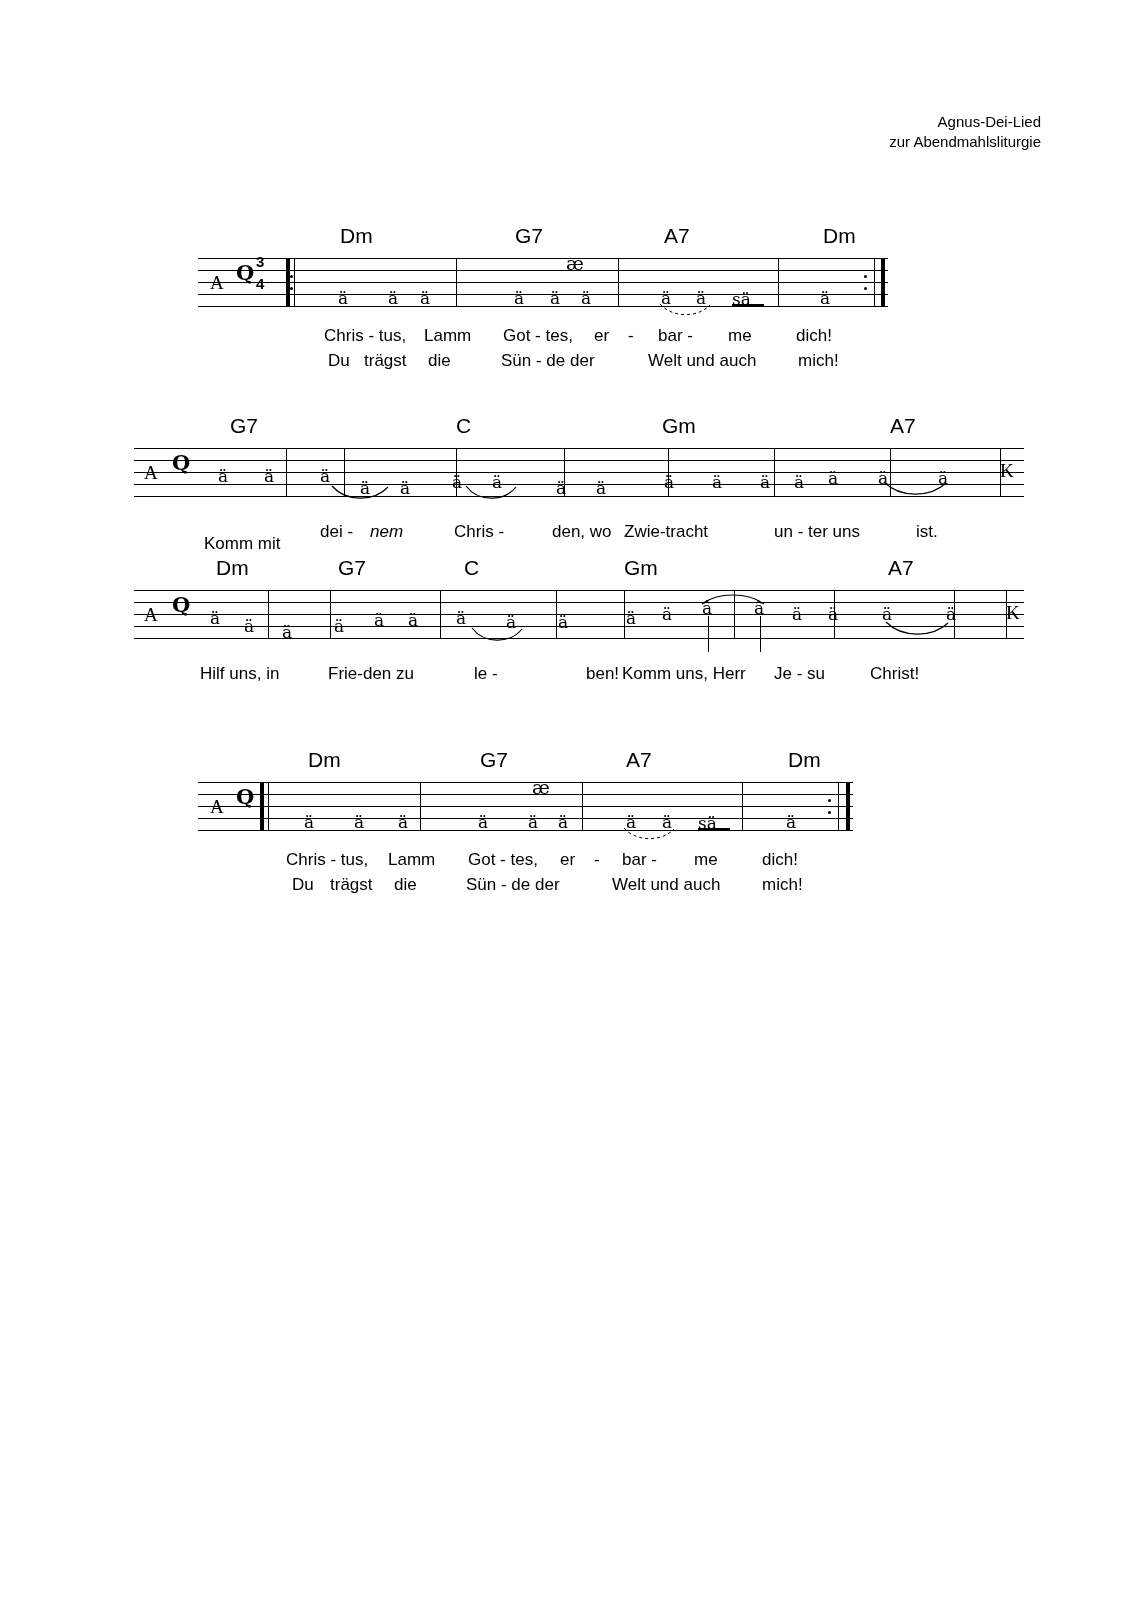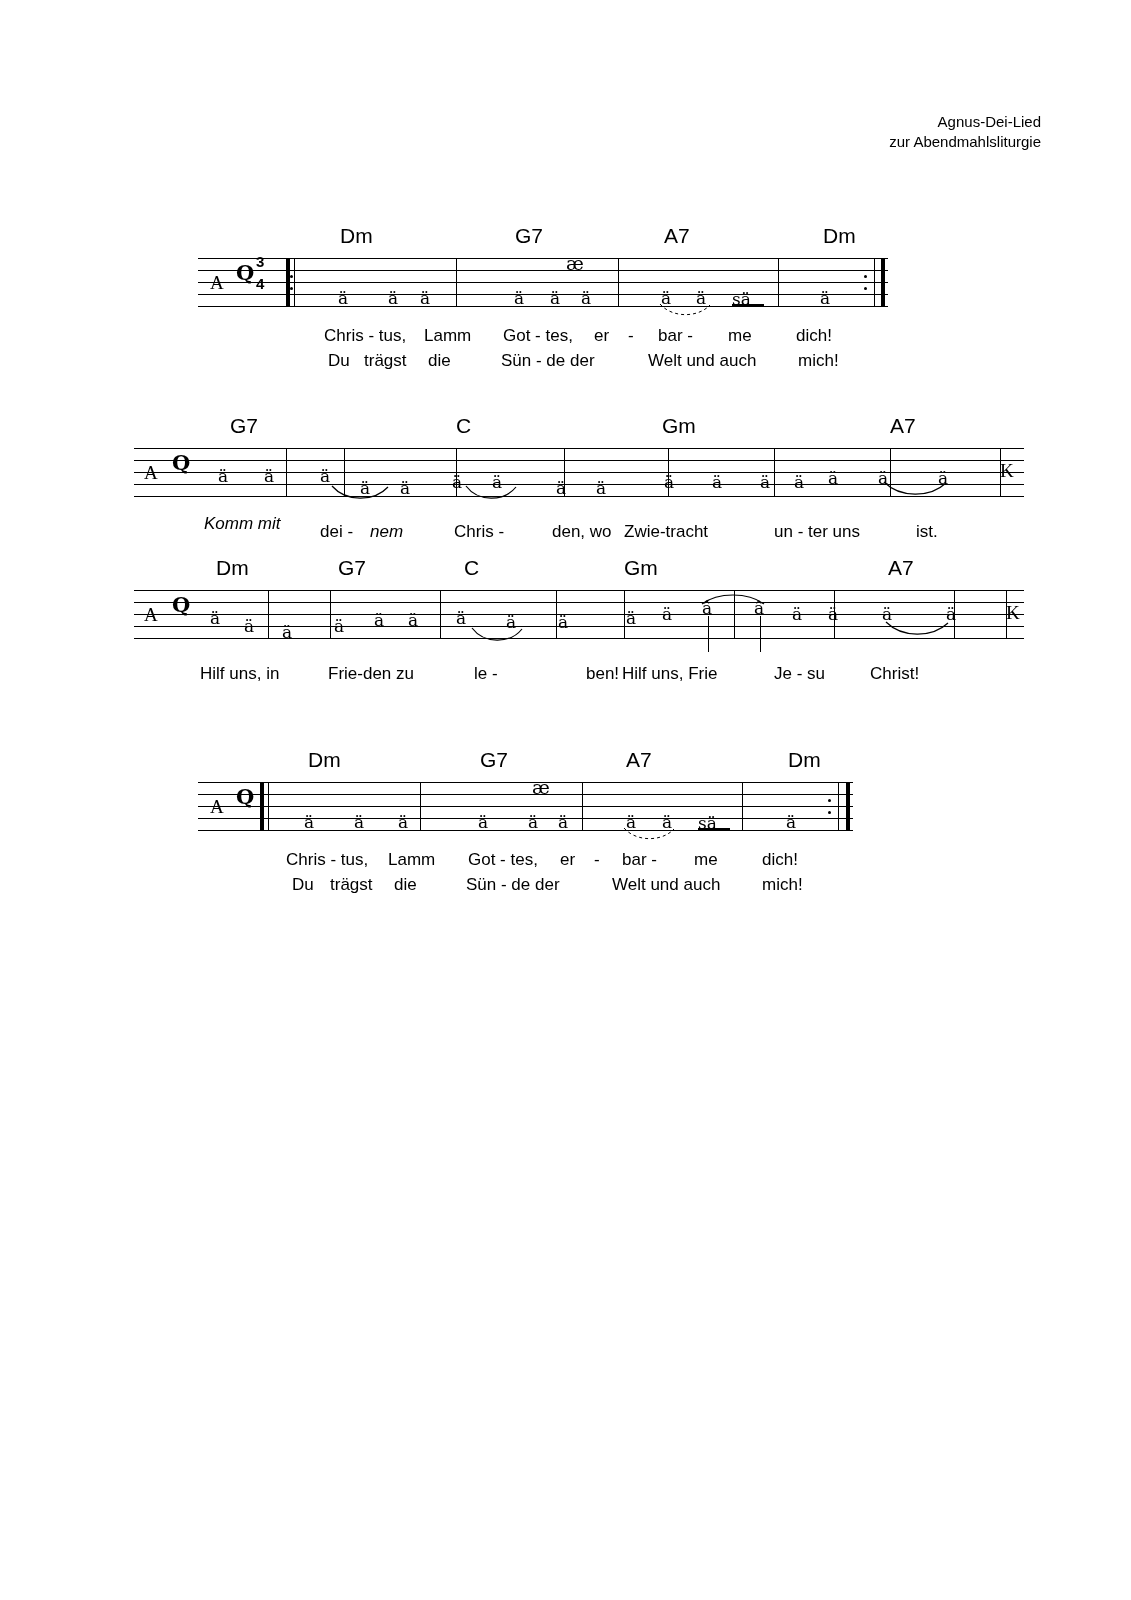--- a/index.html
+++ b/index.html
@@ -271,21 +271,21 @@
     <svg class="slur" style="left:196px; top:36px;" width="60" height="22">
       <path d="M2 2 C16 18, 44 18, 58 3" stroke="#000" stroke-width="1.2" fill="none"></path>
     </svg>
     <svg class="slur" style="left:330px; top:36px;" width="54" height="22">
       <path d="M2 2 C14 18, 40 18, 52 3" stroke="#000" stroke-width="1.2" fill="none"></path>
     </svg>
     <svg class="slur" style="left:748px; top:32px;" width="66" height="22">
       <path d="M2 2 C18 18, 48 18, 64 3" stroke="#000" stroke-width="1.2" fill="none"></path>
     </svg>
 
-    <div class="lyric" style="left:70px; top:66px;font-style:italic;">Komm mit</div>
+    <div class="lyric" style="left:70px; top:86px;">Komm mit</div>
     <div class="lyric" style="left:186px; top:74px;">dei -</div>
     <div class="lyric" style="left:236px; top:74px;font-style:italic;">nem</div>
     <div class="lyric" style="left:320px; top:74px;">Chris -</div>
     <div class="lyric" style="left:418px; top:74px;">den, wo</div>
     <div class="lyric" style="left:490px; top:74px;">Zwie-tracht</div>
     <div class="lyric" style="left:640px; top:74px;">un - ter uns</div>
     <div class="lyric" style="left:782px; top:74px;">ist.</div>
   </div>
 
   <div class="system" style="left:134px; top:590px; width:890px; height:110px;">
@@ -347,21 +347,21 @@
       <path d="M2 12 C18 0, 48 0, 64 12" stroke="#000" stroke-width="1.2" fill="none"></path>
     </svg>
     <svg class="slur" style="left:750px; top:30px;" width="66" height="22">
       <path d="M2 2 C18 18, 48 18, 64 3" stroke="#000" stroke-width="1.2" fill="none"></path>
     </svg>
 
     <div class="lyric" style="left:66px; top:74px;">Hilf uns, in</div>
     <div class="lyric" style="left:194px; top:74px;">Frie-den zu</div>
     <div class="lyric" style="left:340px; top:74px;">le  -</div>
     <div class="lyric" style="left:452px; top:74px;">ben!</div>
-    <div class="lyric" style="left:488px; top:74px;">Hilf uns, Frie</div>
+    <div class="lyric" style="left:488px; top:74px;">Komm uns, Herr</div>
     <div class="lyric" style="left:640px; top:74px;">Je - su</div>
     <div class="lyric" style="left:736px; top:74px;">Christ!</div>
   </div>
 
   <div class="system" style="left:198px; top:782px; width:655px; height:130px;">
 
     <div class="chord" style="left:110px; top:-34px;">Dm</div>
     <div class="chord" style="left:282px; top:-34px;">G7</div>
     <div class="chord" style="left:428px; top:-34px;">A7</div>
     <div class="chord" style="left:590px; top:-34px;">Dm</div>

